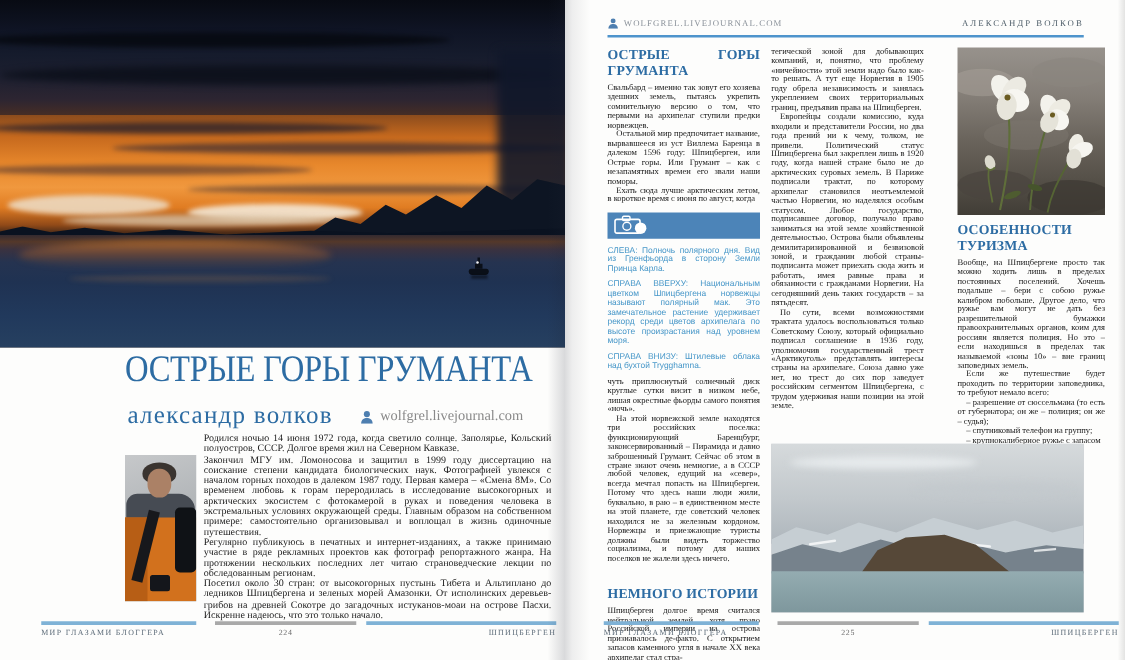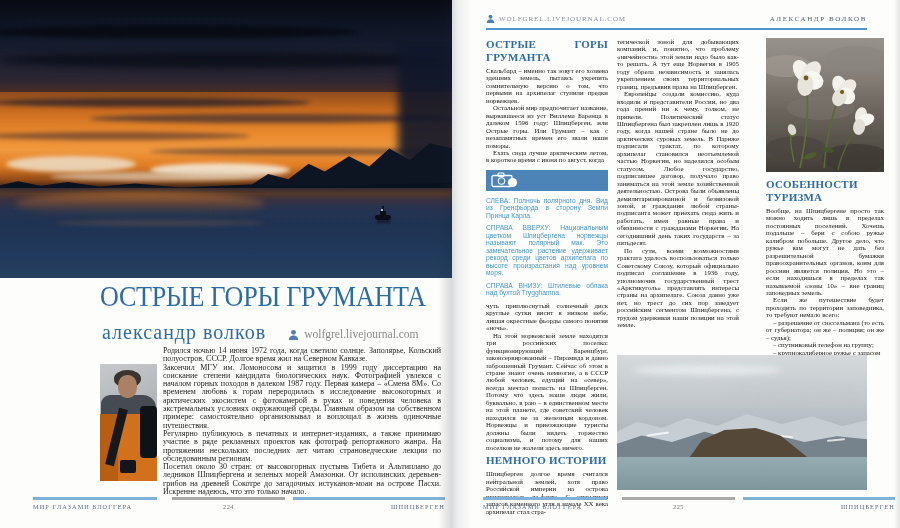--- a/index.html
+++ b/index.html
@@ -76,21 +76,21 @@
   .rp-author{font-size:7px;letter-spacing:1.6px;color:#51606b;}
   .rp-rule{position:absolute;left:486px;top:28px;width:381px;height:2px;background:#4e94cc;}
 
   .col{position:absolute;top:38px;font-size:6.8px;line-height:7.45px;text-align:justify;color:#161616;}
   .col p{margin:0;}
   .col p.ind{text-indent:7px;}
   .col-h{font-size:11px;line-height:12.5px;font-weight:700;color:#2d6ca3;margin:0 0 4px 0;letter-spacing:.2px;}
   .col1{left:486px;width:122px;}
   .col2{left:617px;width:122px;}
   .col3{left:766px;width:118px;}
-  .mt{margin-top:3px;}
+  .mt{margin-top:18px;}
 
   .credit-box{width:100%;height:21px;background:#4c84b8;margin:6px 0 6px;display:flex;align-items:center;
     padding-left:5px;box-sizing:border-box;}
   .caps{font-family:"Liberation Sans",sans-serif;color:#4596c8;margin-bottom:4px;}
   .caps p{margin:0 0 5px;font-size:6.7px;line-height:7.5px;}
 
   .flower-photo{position:relative;width:118px;height:134px;margin-bottom:6px;overflow:hidden;
     background:linear-gradient(to bottom,#97928c 0%,#837d76 30%,#6a645c 55%,#565149 78%,#413d36 100%);}
   .bay-photo{position:absolute;left:617px;top:355px;width:250px;height:135px;overflow:hidden;z-index:4;background:#c3c8cb;}
   .bp-sky{position:absolute;left:0;top:0;width:250px;height:80px;

